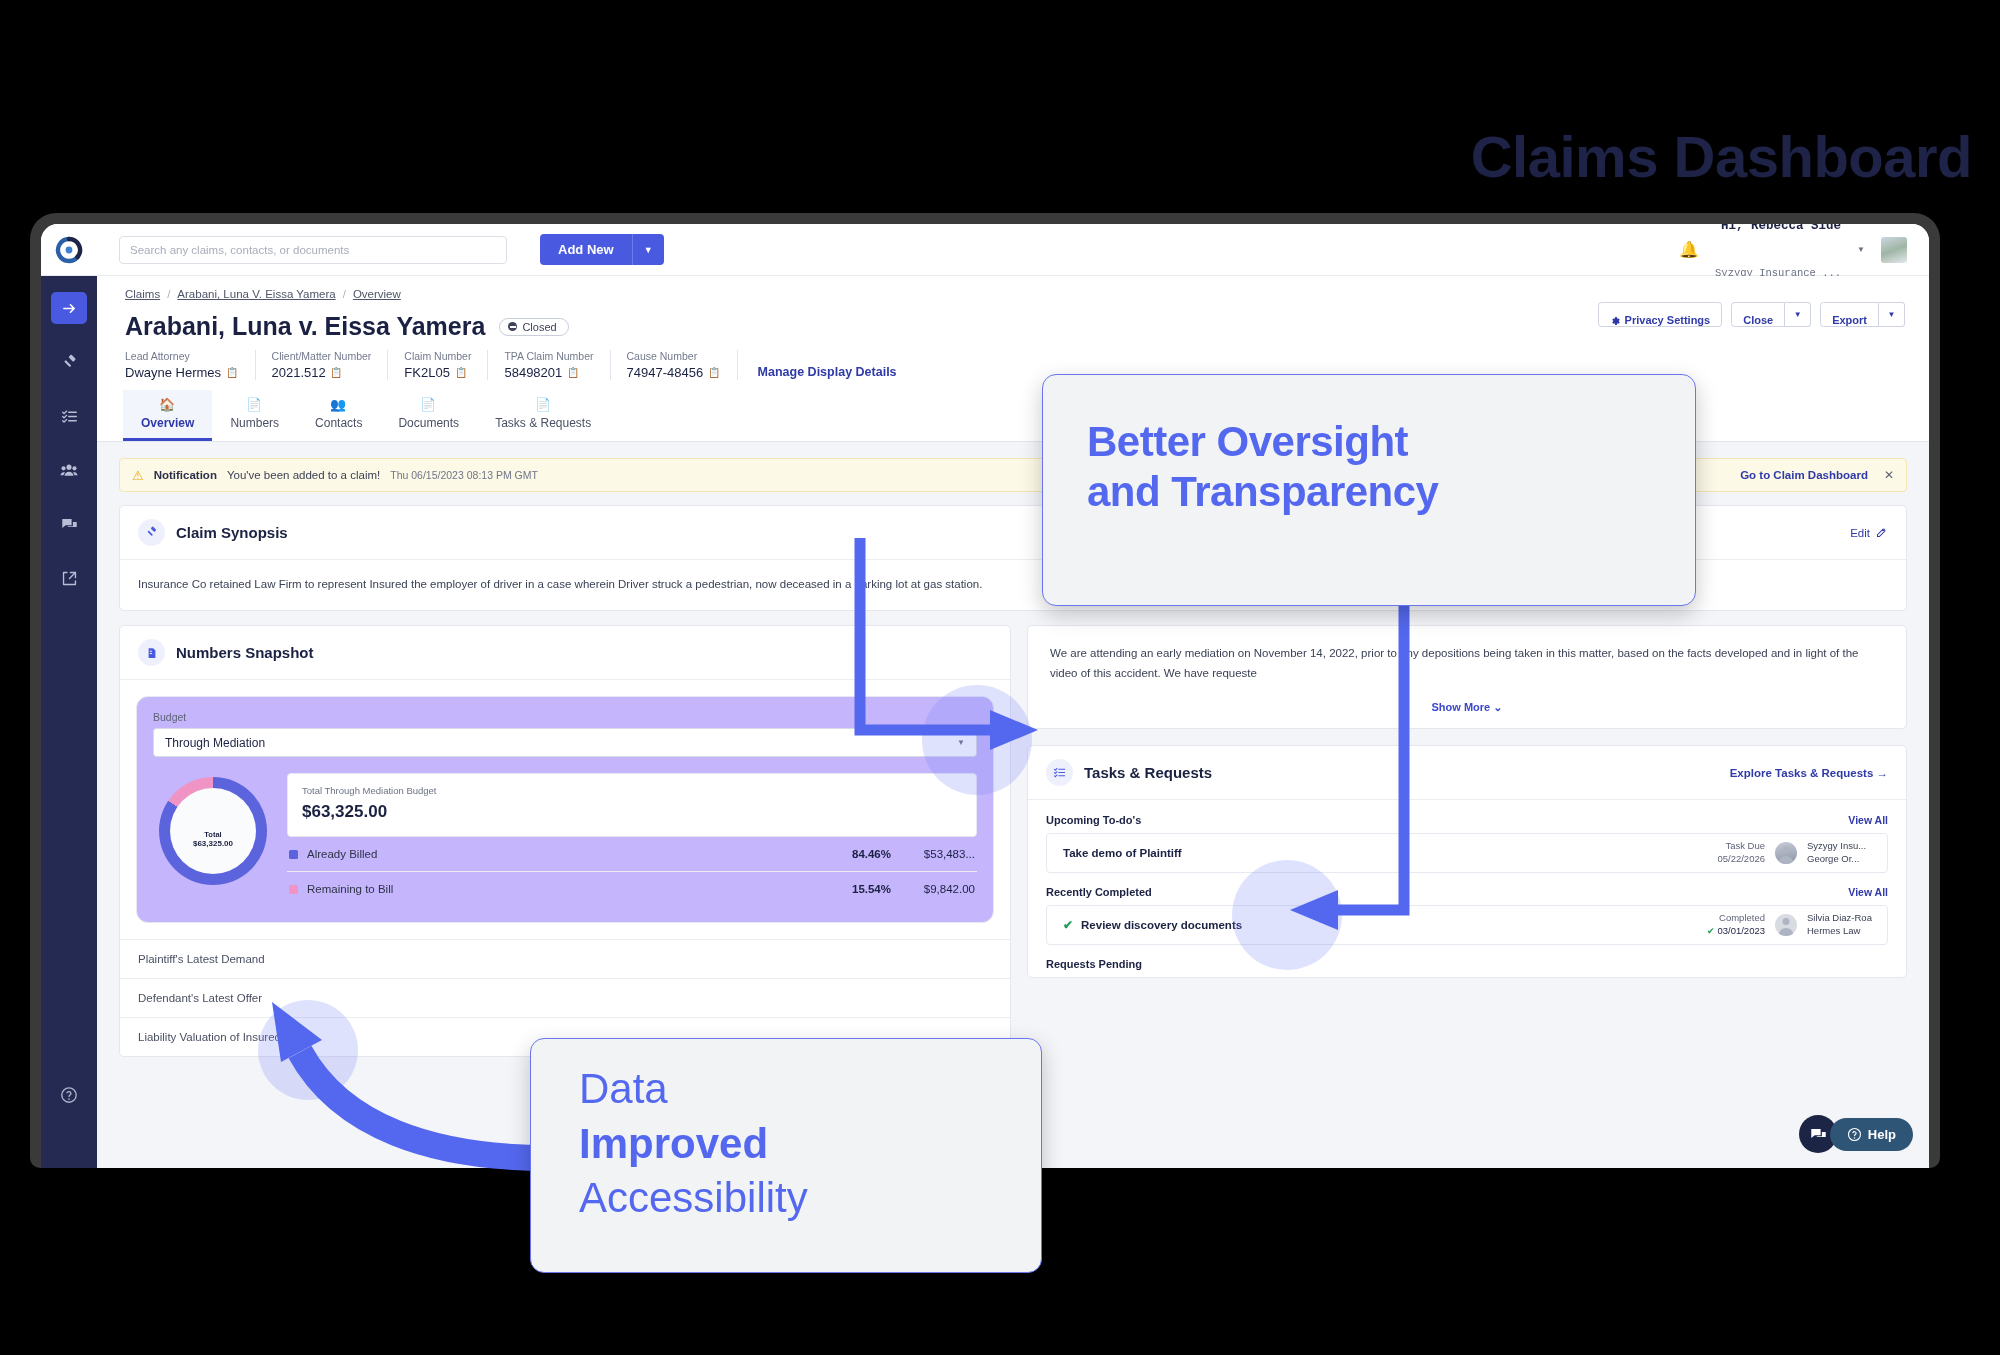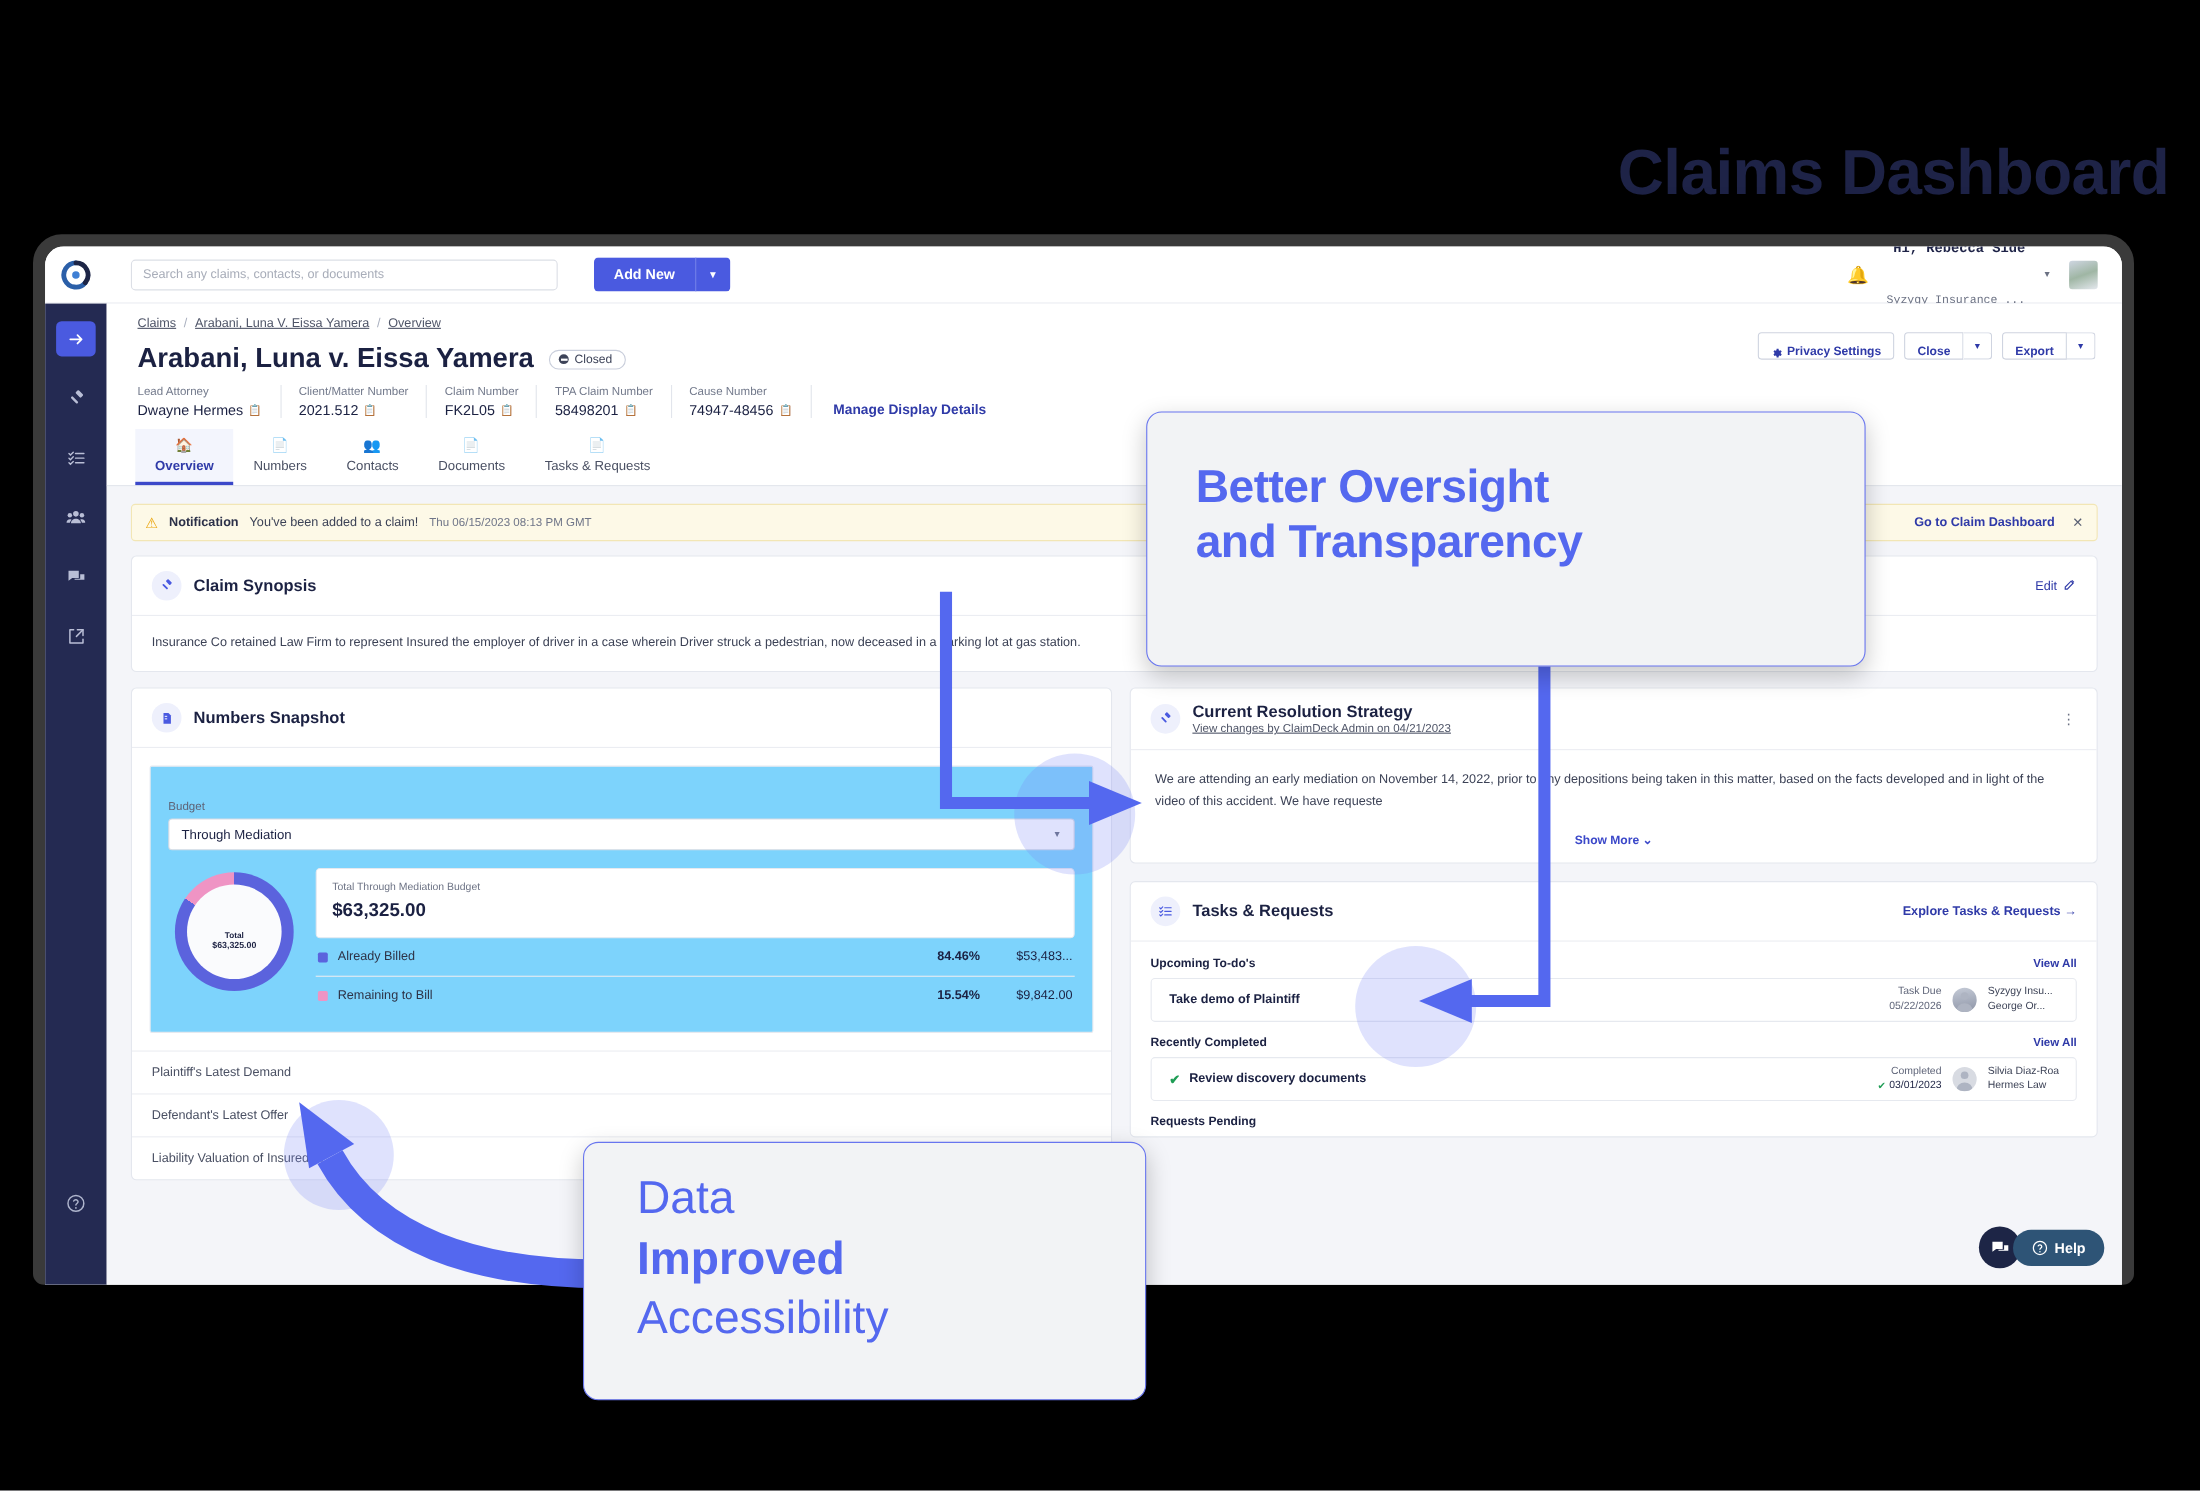--- a/index.html
+++ b/index.html
@@ -313,23 +313,23 @@
 
   
   .cols { display: flex; gap: 16px; margin: 14px 22px 0 22px; }
   .col-l { width: 892px; }
   .col-r { flex: 1; }
 
   
   .budget-box {
     margin: 16px;
     border: 1px solid #e6e9ef;
-    border-radius: 2px;
-    background: #7dd3fc;
-    padding: 30px 16px 16px 16px;
+    border-radius: 12px;
+    background: #c4b5fd;
+    padding: 14px 16px 16px 16px;
   }
   .budget-label { font-size: 10.5px; color: #5e6478; margin-bottom: 5px; }
   .budget-select {
     width: 100%;
     height: 29px;
     border: 1px solid #d7dbe4;
     border-radius: 3.5px;
     background: #fff;
     display: flex; align-items: center;
     padding: 0 11px;
@@ -775,35 +775,20 @@
             </div>
 
             <div class="kv-row">Plaintiff's Latest Demand</div>
             <div class="kv-row">Defendant's Latest Offer</div>
             <div class="kv-row">Liability Valuation of Insured(s)</div>
           </div>
         </div>
 
         <div class="col-r">
           <div class="card">
-            <div class="card-head">
-              <span class="card-ic">
-                <svg width="13" height="13" viewBox="0 0 20 20" fill="currentColor">
-                  <rect x="9" y="2.5" width="8" height="4.6" rx="1.2" transform="rotate(45 13 5)"></rect>
-                  <rect x="3.2" y="10" width="9.5" height="2.6" rx="1.2" transform="rotate(45 8 11.3)"></rect>
-                    </svg>
-              </span>
-              <div>
-                <div class="card-title">Current Resolution Strategy</div>
-                <div class="card-sub">View changes by ClaimDeck Admin on 04/21/2023</div>
-              </div>
-              <div class="card-head-right">
-                <span class="kebab">⋮</span>
-              </div>
-            </div>
             <div class="strategy-body">We are attending an early mediation on November 14, 2022, prior to any depositions being taken in this matter, based on the facts developed and in light of the video of this accident. We have requeste</div>
             <div class="showmore">
               <span>Show More</span> ⌄
             </div>
           </div>
 
           <div class="card tasks-card">
             <div class="card-head">
               <span class="card-ic">
                 <svg width="13" height="13" viewBox="0 0 20 20" fill="none" stroke="currentColor" stroke-width="1.6" stroke-linecap="round">

